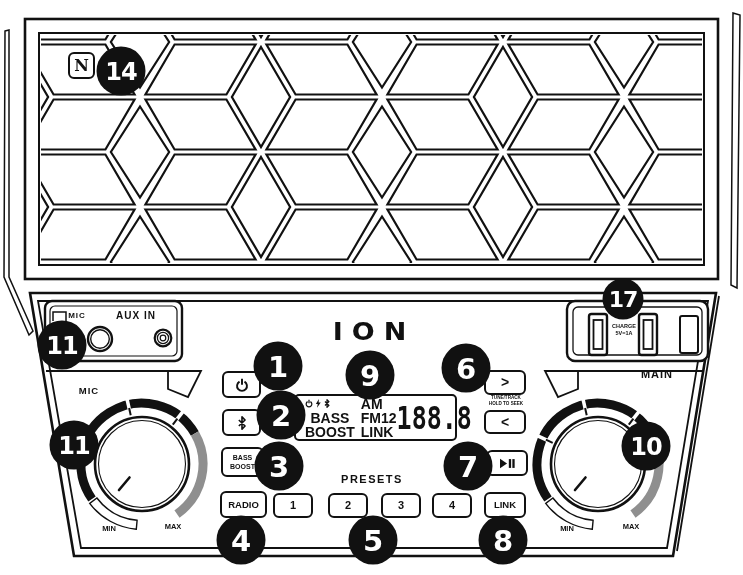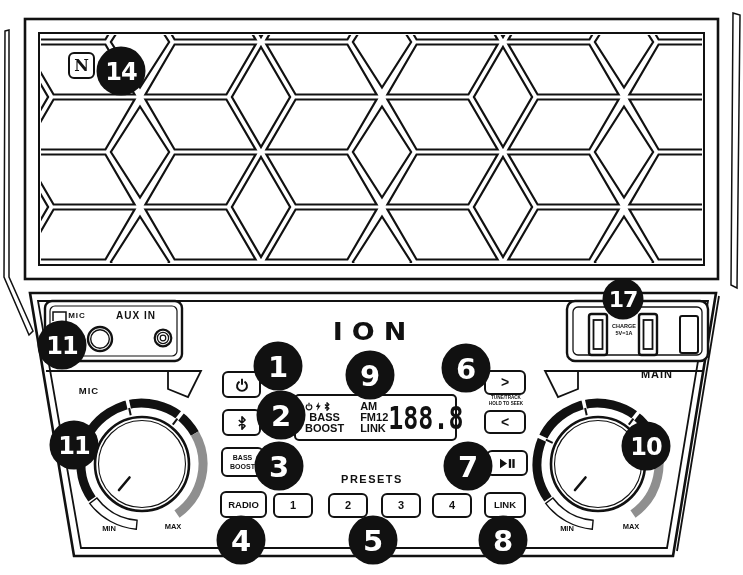--- a/index.html
+++ b/index.html
@@ -11,22 +11,22 @@
   .btn{position:absolute;box-sizing:border-box;background:#fff;border:2.5px solid #111;
        border-radius:6px;display:flex;flex-direction:column;align-items:center;
        justify-content:center;color:#111;font-weight:bold;line-height:1.05;cursor:pointer}
   .brand{position:absolute;left:307px;top:317px;width:122px;height:27px;display:flex;
          align-items:center;justify-content:center;font-weight:bold;font-size:27px;
          letter-spacing:9px;padding-left:6px;font-family:"DejaVu Sans",sans-serif;
          transform:scaleY(0.95)}
   .display{position:absolute;left:294px;top:394px;width:163px;height:47px;box-sizing:border-box;
            border:2.5px solid #111;border-radius:5px;background:#fff;display:flex;
            align-items:center;padding:3px 5px 3px 9px}
-  .ind{display:grid;grid-template-columns:auto auto;column-gap:16px;line-height:1;
-       font-size:11px;font-weight:bold;align-items:center}
+  .ind{display:grid;grid-template-columns:auto auto;column-gap:6px;line-height:1;
+       font-size:14px;font-weight:bold;align-items:center}
   .ind .irow{display:flex;gap:2px;align-items:center}
   .digits{margin-left:auto;font-family:"DejaVu Sans Mono",monospace;font-weight:bold;
           font-size:25px;transform:scaleY(1.3);letter-spacing:0;color:#111}
   .co{position:absolute;width:49px;height:49px;background:#111;color:#fff;border-radius:50%;
       display:flex;align-items:center;justify-content:center;font-weight:bold;font-size:29px;
       font-family:"DejaVu Sans",sans-serif;transform:translate(-50%,-50%);z-index:5}
   .co.two{font-size:24px;letter-spacing:-1px}
   .co.small{width:41px;height:41px;font-size:22px}
   .nfc{position:absolute;left:68px;top:52px;width:27px;height:27px;box-sizing:border-box;
        border:2.5px solid #111;border-radius:6px;background:#fff;display:flex;align-items:center;

